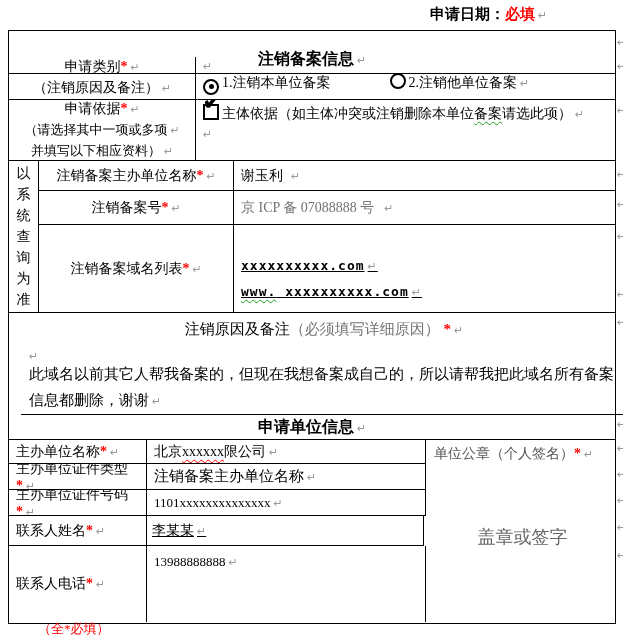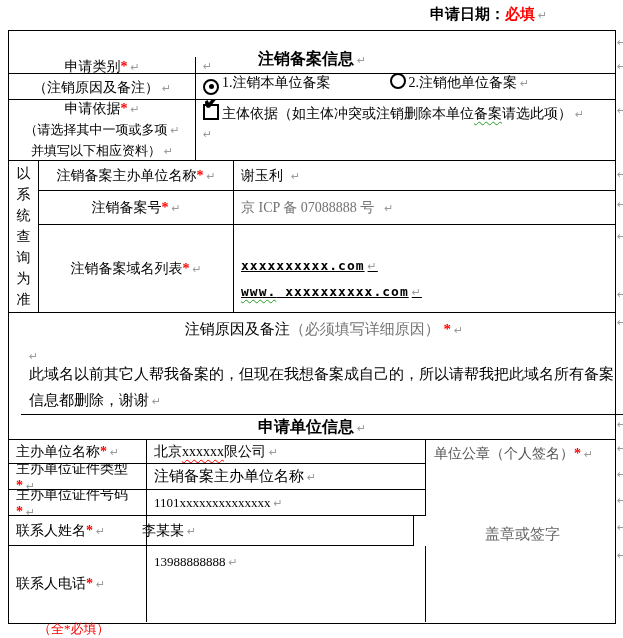--- a/index.html
+++ b/index.html
@@ -14,21 +14,21 @@
   .pm-abs{position:absolute;color:#9a9a9a;font-size:11px;font-family:"DejaVu Sans",sans-serif;}
   .tbl{position:absolute;left:8px;top:30px;width:606px;height:592px;border:1px solid #000;}
   .cell{position:absolute;box-sizing:border-box;overflow:hidden;}
   .br{border-right:1px solid #000;}
   .bb{border-bottom:1px solid #000;}
   .center{text-align:center;}
   .vcenter{display:flex;flex-direction:column;justify-content:center;}
   .fs13{font-size:13px;}
   .fs15{font-size:15px;}
   .fs16{font-size:16px;}
-  .fs19{font-size:15px;}
+  .fs19{font-size:18px;}
   .lh20{line-height:20px;}
   .padl{padding-left:7px;}
   .req{color:#ff0000;font-weight:bold;}
   .radio{display:inline-flex;width:12px;height:12px;border:2px solid #000;border-radius:50%;
          align-items:center;justify-content:center;vertical-align:-2px;margin-right:3px;background:#fff;}
   .radio .dot{width:5px;height:5px;border-radius:50%;background:#000;}
   .cb{display:inline-block;width:12px;height:12px;border:2px solid #000;position:relative;
       vertical-align:-2px;margin-right:3px;background:#fff;}
   .cb .tick{position:absolute;left:-3px;top:-17px;font-size:25px;font-weight:bold;color:#000;
             font-family:"DejaVu Sans",sans-serif;line-height:1;}
@@ -136,21 +136,21 @@
     <div class="cell br bb vcenter padl" style="left:0;top:459px;width:138px;height:26px;">
       <div><span>主办单位证件号码</span><span class="req">*</span><span class="pm">↵</span></div>
     </div>
     <div class="cell br bb vcenter padl fs13" style="left:138px;top:459px;width:279px;height:26px;">
       <div><span>1101xxxxxxxxxxxxxx</span><span class="pm">↵</span></div>
     </div>
 
     <div class="cell br bb vcenter padl" style="left:0;top:485px;width:138px;height:30px;">
       <div><span>联系人姓名</span><span class="req">*</span><span class="pm">↵</span></div>
     </div>
-    <div class="cell br bb vcenter padl" style="left:126px;top:485px;width:279px;height:30px;">
+    <div class="cell br bb vcenter padl" style="left:136px;top:485px;width:279px;height:30px;text-decoration:underline;">
       <div><span>李某某</span><span class="pm">↵</span></div>
     </div>
 
     <div class="cell br vcenter padl" style="left:0;top:515px;width:138px;height:76px;">
       <div><span>联系人电话</span><span class="req">*</span><span class="pm">↵</span></div>
     </div>
     <div class="cell br padl" style="left:138px;top:515px;width:279px;height:76px;padding-top:5px;line-height:22px;">
       <div class="fs13"><span>13988888888</span><span class="pm">↵</span></div>
     </div>
 

